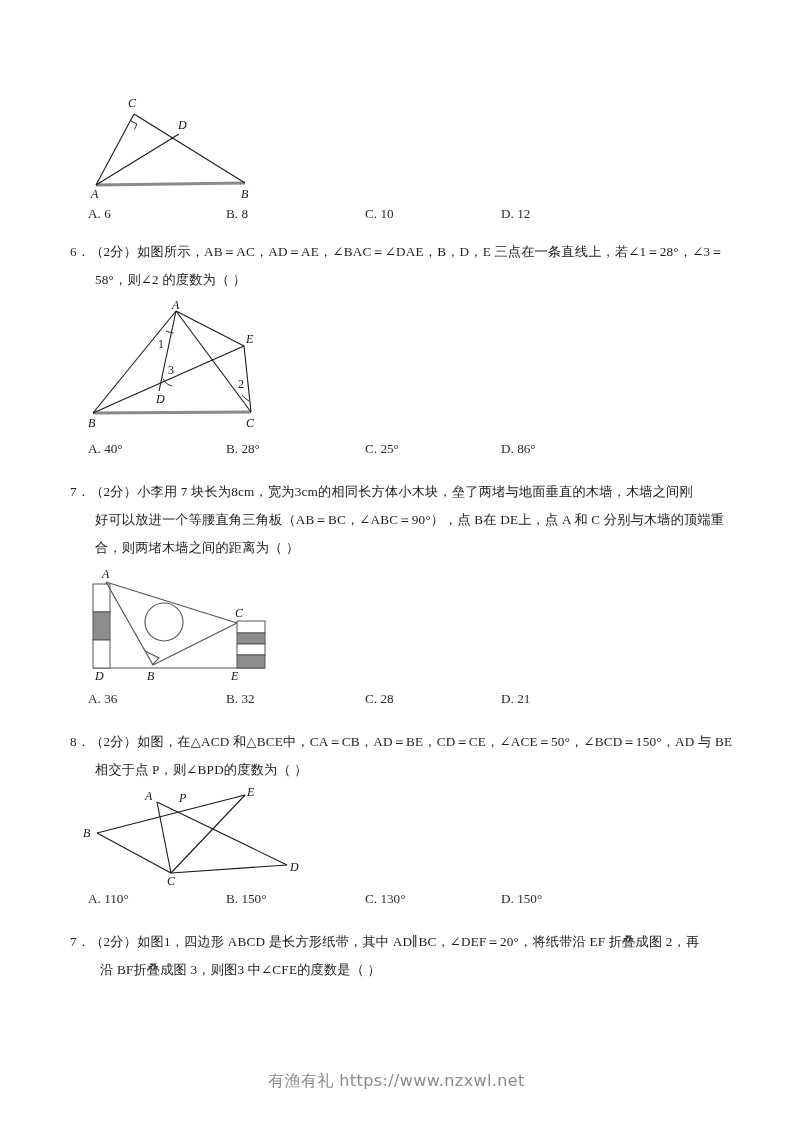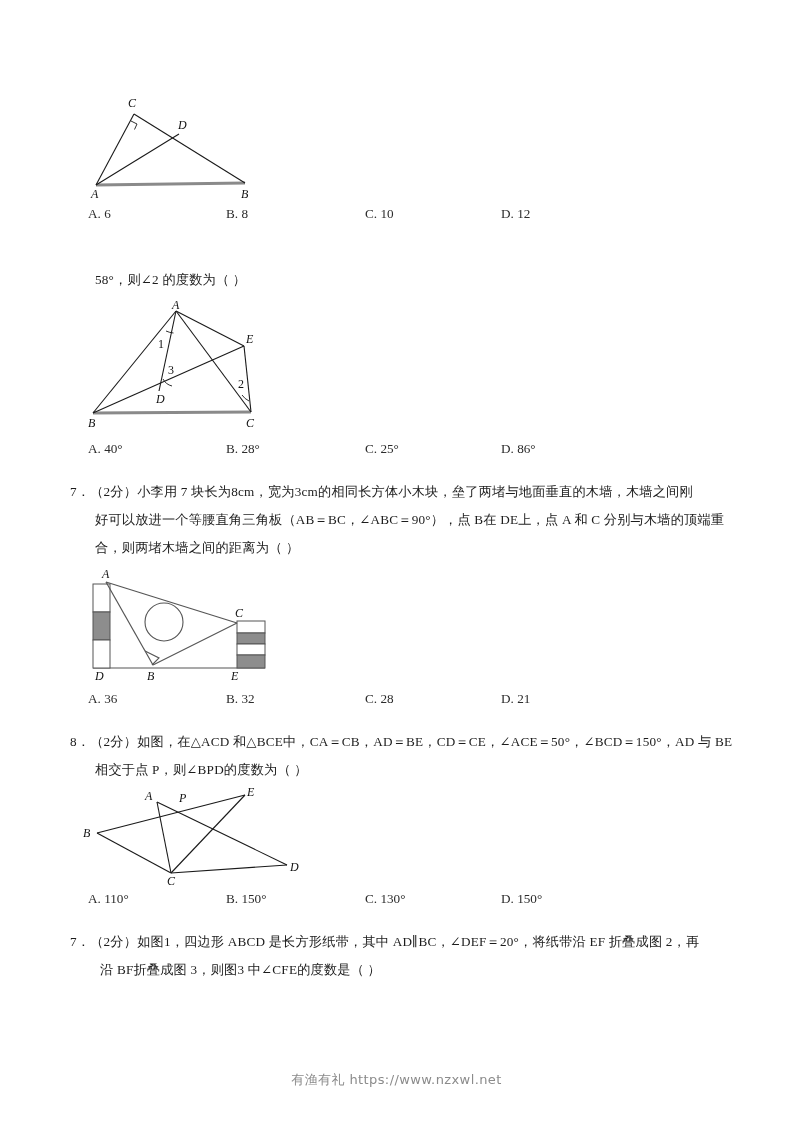--- a/index.html
+++ b/index.html
@@ -58,21 +58,21 @@
   }
   .figure svg { display: block; }
 
   
   .footer {
     position: absolute;
     left: 0;
     top: 1071px;
     width: 793px;
     text-align: center;
-    font-size: 13px;
+    font-size: 16px;
     color: #8b8b8b;
     font-family: "DejaVu Sans", sans-serif;
     letter-spacing: 0.4px;
   }
   .lbl {
     font-family: "Liberation Serif", serif;
     font-style: italic;
     font-size: 12px;
     fill: #111;
   }
@@ -113,20 +113,21 @@
     <span class="op op-c">
       <span>C.</span>
       <span>10</span>
     </span>
     <span class="op op-d">
       <span>D.</span>
       <span>12</span>
     </span>
   </div>
 
+  <div class="qtext" style="left:70px; top:238px;">6．（2分）如图所示，AB＝AC，AD＝AE，∠BAC＝∠DAE，B，D，E 三点在一条直线上，若∠1＝28°，∠3＝</div>
   <div class="qtext" style="left:95px; top:266px;">58°，则∠2 的度数为（      ）</div>
 
   <div class="figure" style="left:80px; top:300px; width:200px; height:130px;">
     <svg width="200" height="130" viewBox="0 0 200 130" xmlns="http://www.w3.org/2000/svg">
 
       <line x1="13" y1="113" x2="171" y2="112" stroke="#8a8a8a" stroke-width="3"></line>
 
       <line x1="96" y1="11" x2="13" y2="113" stroke="#1a1a1a" stroke-width="1.1"></line>
 
       <line x1="96" y1="11" x2="171" y2="112" stroke="#1a1a1a" stroke-width="1.1"></line>

